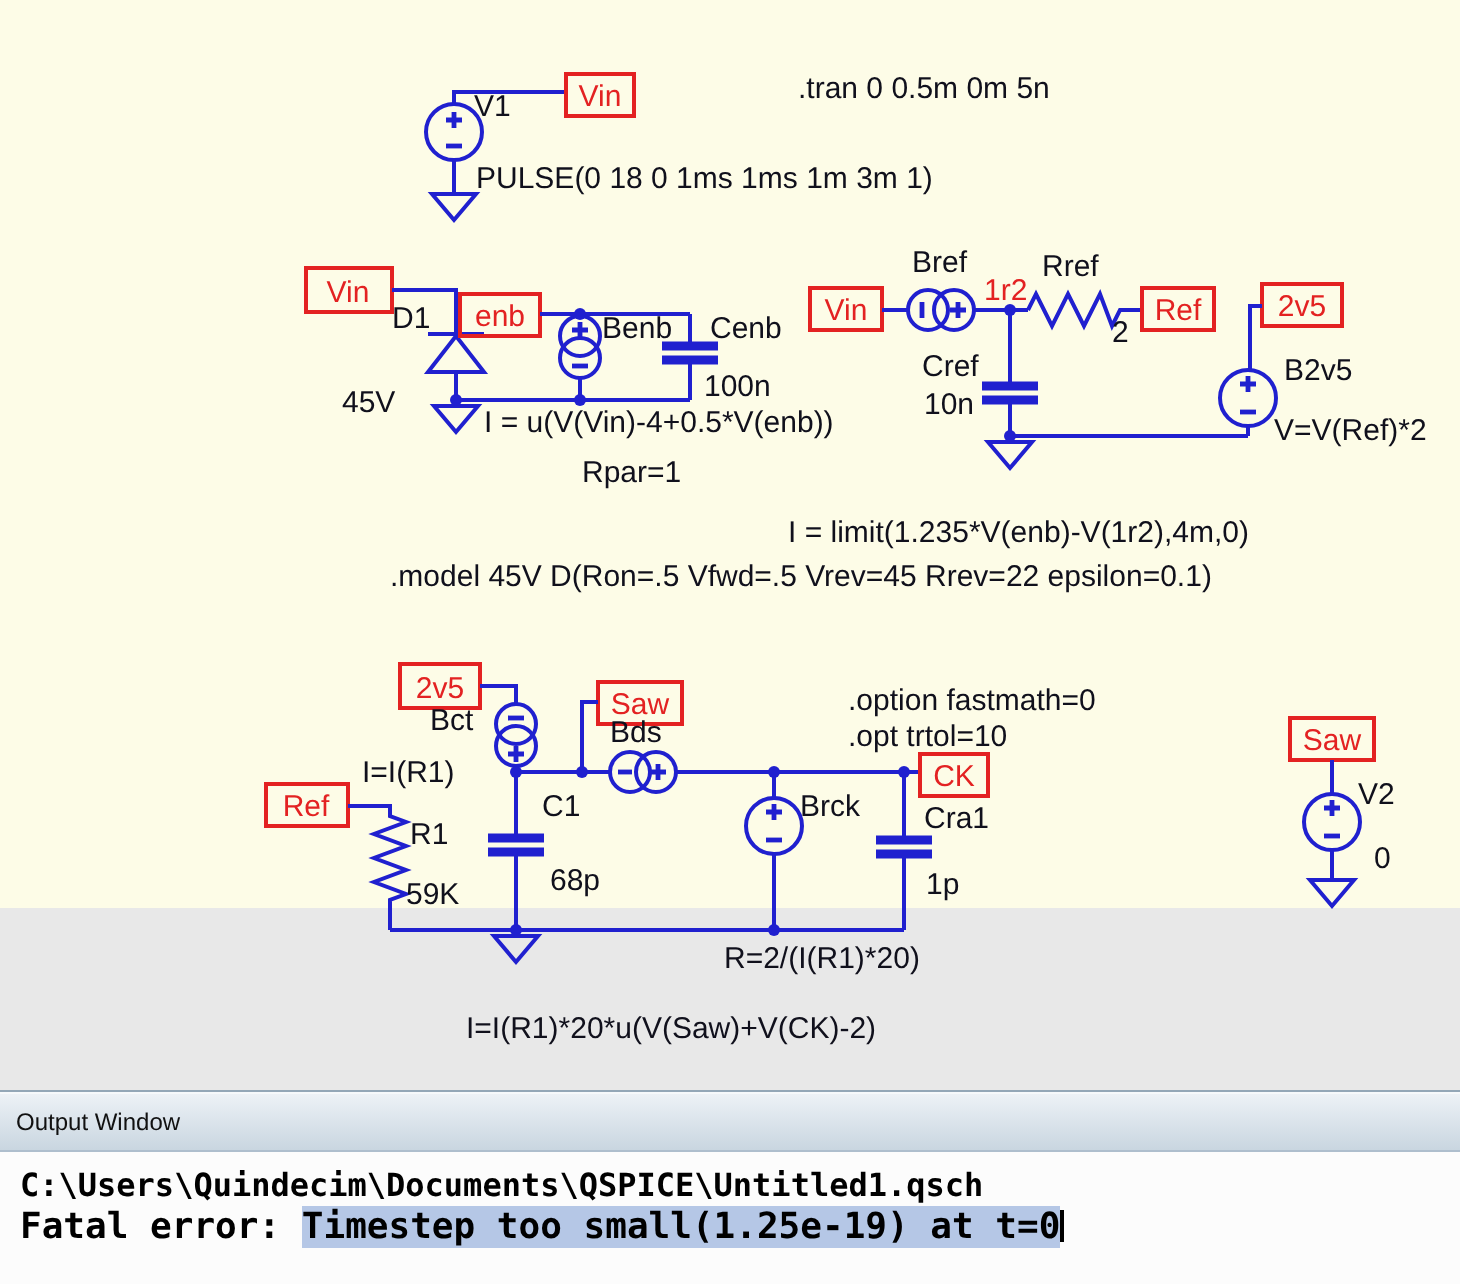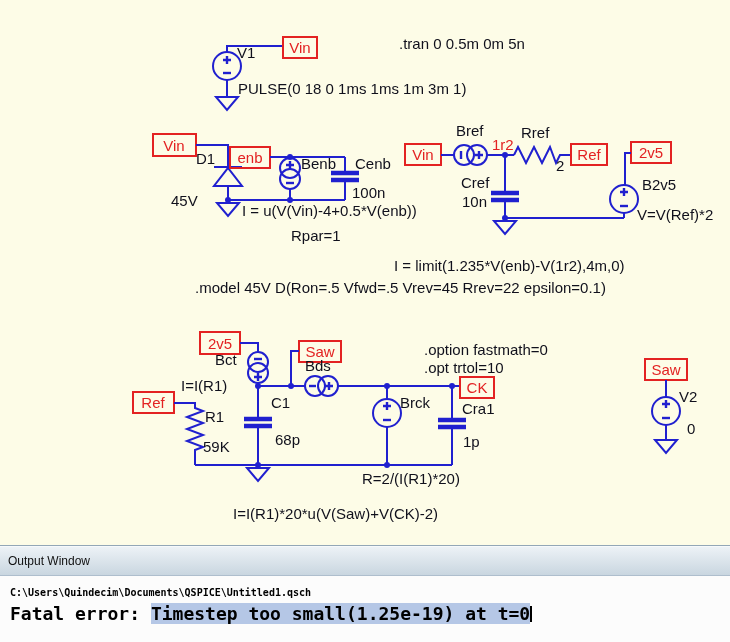--- a/index.html
+++ b/index.html
@@ -1,34 +1,34 @@
 <!DOCTYPE html>
 <html><head>
 <meta charset="utf-8">
 <style>
   html,body{margin:0;padding:0;background:#e8e8e8;}
   .stage{width:730px;height:642px;position:relative;overflow:hidden;font-family:"Liberation Sans",sans-serif;}
-  .canvas{position:absolute;top:0;left:0;width:730px;height:545px;background:#fdfce7;}
+  .canvas{position:absolute;top:0;left:0;width:730px;height:454px;background:#fdfce7;}
   svg{display:block;}
   svg text{font-family:"Liberation Sans",sans-serif;font-size:15px;fill:#10101c;}
   .wire{stroke:#2020cf;stroke-width:2;fill:none;}
   .sym{stroke:#2020cf;stroke-width:2;fill:none;}
   .plate{stroke:#2020cf;stroke-width:4.5;fill:none;}
   .mark{stroke:#2020cf;stroke-width:2.4;fill:none;}
   .dot{fill:#2020cf;stroke:none;}
   .net-rect{fill:none;stroke:#e32222;stroke-width:2;}
   .net-text{fill:#e32222;text-anchor:middle;}
   .red-text{fill:#e32222;}
   .ow{position:absolute;left:0;top:545px;width:730px;height:97px;background:#fcfcfc;}
   .ow-header{height:29px;background:linear-gradient(#eef3f7,#c9d6e0);
     border-top:1px solid #93a7b7;border-bottom:1px solid #aebecd;
     box-shadow:inset 0 1px 0 #f6f9fb;display:flex;align-items:center;
     padding-left:8px;font-size:12px;color:#111;}
   .ow-console{padding:7px 0 0 10px;font-family:"DejaVu Sans Mono",monospace;font-weight:bold;color:#000;}
-  .ow-line1{font-size:10px;line-height:19px;white-space:pre;}
+  .ow-line1{font-size:16px;line-height:19px;white-space:pre;}
   .ow-line2{font-size:18px;line-height:21px;white-space:pre;margin-top:1px;}
   .sel{background:#b5c7e6;}
   .caret{display:inline-block;width:2px;height:16px;background:#000;vertical-align:-2px;}
 </style>
 </head>
 <body>
 
 <div class="stage">
   <div class="canvas">
     <svg width="730" height="545" viewBox="0 0 730 545">

